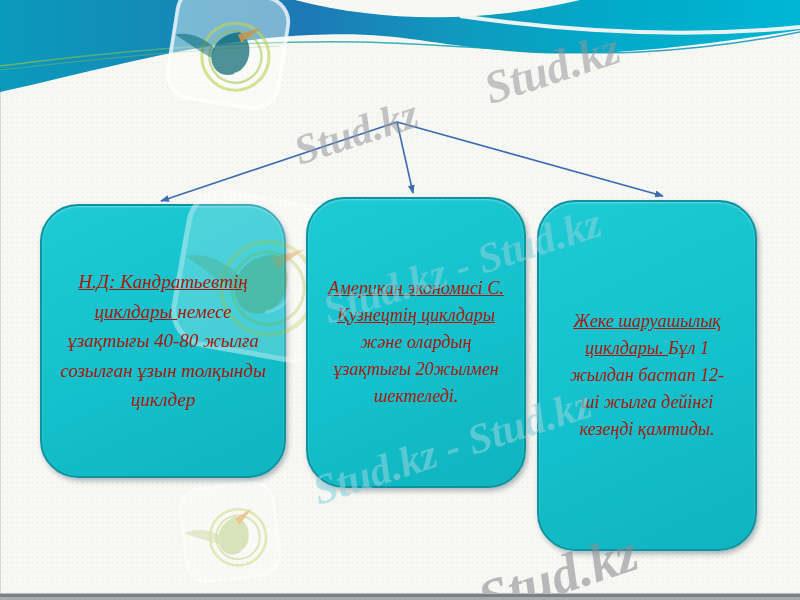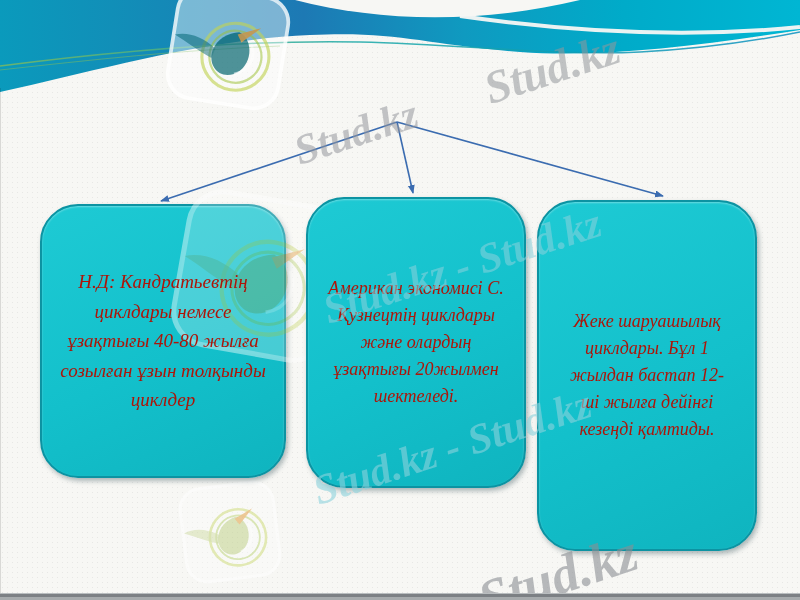--- a/index.html
+++ b/index.html
@@ -17,21 +17,21 @@
   }
   .arrows{position:absolute;left:0;top:0;z-index:2;pointer-events:none;}
   .box{
     position:absolute;box-sizing:border-box;z-index:2;
     background:linear-gradient(155deg,#1ecad4,#13c0cb 55%,#0fb4bf);
     border:2px solid #0c93a2;border-radius:38px;
     box-shadow:2px 3px 5px rgba(30,60,70,.35), inset 0 1px 2px rgba(255,255,255,.35);
     display:flex;align-items:center;justify-content:center;text-align:center;
   }
   .box p{margin:0;font-style:italic;color:#ad1509;position:relative;z-index:3;}
-  .box .u{}
+  .box .u{text-decoration:underline;}
   .box1{left:40px;top:204px;width:246px;height:274px;padding:14px 18px;font-size:19px;line-height:1.55;}
   .box2{left:306px;top:197px;width:220px;height:291px;padding:14px 20px;font-size:18px;line-height:1.5;}
   .box3{left:537px;top:200px;width:220px;height:351px;padding:14px 30px;font-size:18px;line-height:1.5;}
   .wm{
     position:absolute;font-weight:700;font-style:italic;white-space:nowrap;
     transform:translate(-50%,-50%) rotate(-18deg);pointer-events:none;z-index:5;
     font-family:"Liberation Serif", serif;
   }
   .wm1{left:356px;top:132px;font-size:42px;color:rgba(150,152,156,.55);}
   .wm2{left:552px;top:68px;font-size:46px;color:rgba(148,151,155,.55);}

